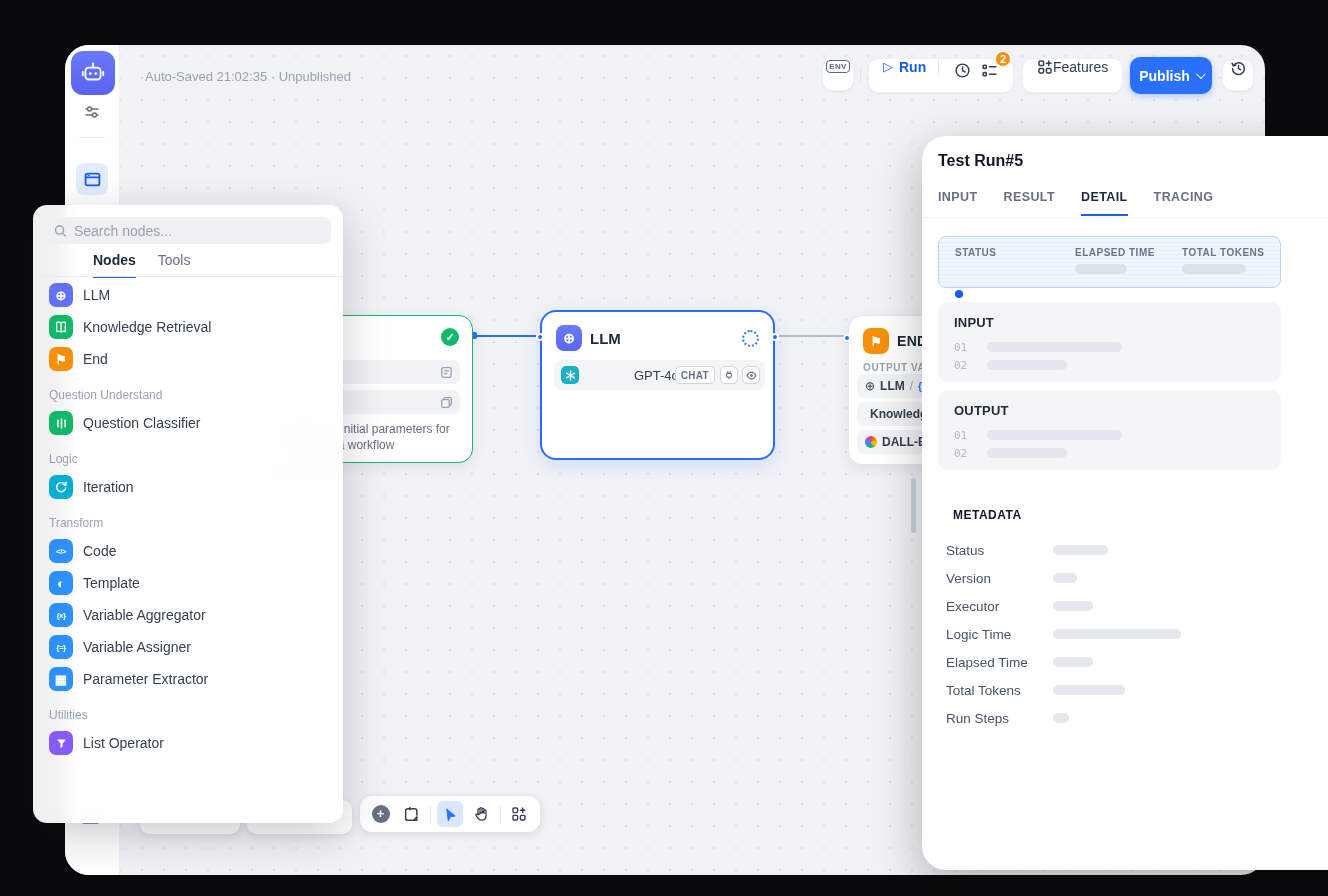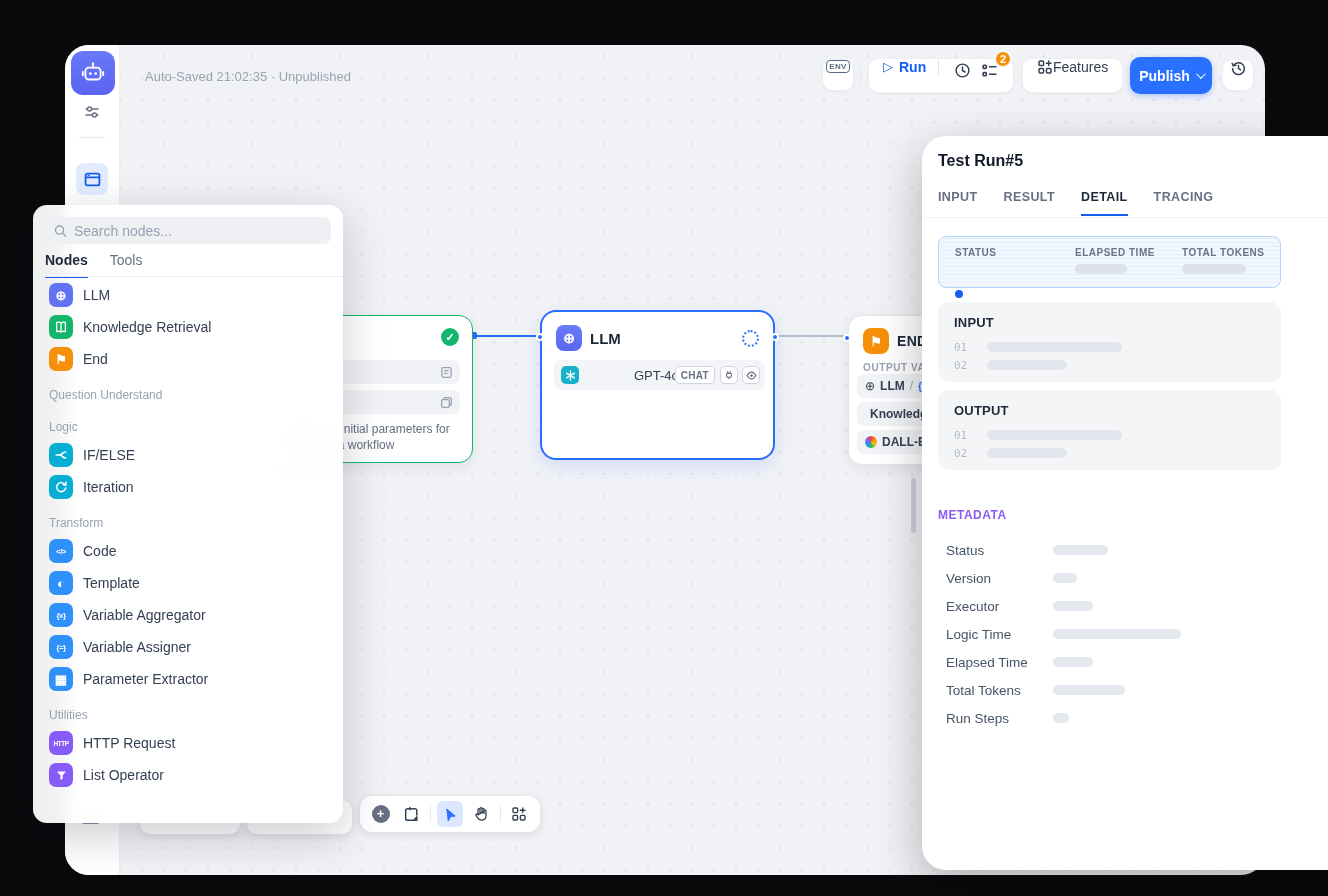--- a/index.html
+++ b/index.html
@@ -106,21 +106,21 @@
   .npanel { position:absolute; left:33px; top:205px; width:310px; height:618px; border-radius:14px;
             background:rgba(255,255,255,.94); backdrop-filter:blur(9px); -webkit-backdrop-filter:blur(9px);
             box-shadow:0 12px 44px rgba(16,24,40,.22); z-index:10; overflow:hidden; }
   .np-search { position:absolute; left:12px; top:12px; width:286px; height:27px; background:#eef0f3; border-radius:8px;
                display:flex; align-items:center; padding:0 9px; gap:7px; }
   .np-search input { border:0; outline:0; background:transparent; font-size:14px; color:#354052; width:100%;
                      font-family:"Liberation Sans", sans-serif; }
   .np-search input::placeholder { color:#98a2b3; }
   .np-tabs { position:absolute; left:12px; top:47px; display:flex; gap:22px; }
   .np-tab { font-size:14px; color:#676f83; padding-bottom:8px; }
-  .np-tab.active { color:#1d2939; font-weight:700; border-bottom:2px solid #155eef; }
+  .np-tab.active { color:#1d2939; font-weight:700; border-bottom:2px solid #155eef;margin-left:48px; }
   .np-tabline { position:absolute; left:0; top:71px; width:100%; height:1px; background:#eaecf0; }
   .np-list { position:absolute; left:0; top:74px; width:100%; }
   .np-group-h { padding:13px 16px 5px; font-size:12px; color:#98a2b3; }
   .np-item { height:32px; display:flex; align-items:center; padding:0 16px; gap:10px; }
   .np-glyph { width:24px; height:24px; border-radius:7px; color:#fff; display:flex; align-items:center; justify-content:center;
               font-weight:700; flex:0 0 24px; }
   .np-label { font-size:14px; color:#354052; }
 
   
   .rpanel { position:absolute; left:922px; top:136px; width:453px; height:734px; background:#fff; border-radius:24px;
@@ -139,21 +139,21 @@
   .sc-label { font-size:10px; font-weight:600; letter-spacing:.5px; color:#697586; }
   .sc-val { margin-top:6px; display:flex; align-items:center; gap:6px; }
   .run-dot { width:8px; height:8px; border-radius:50%; background:#155eef; }
   .run-text { font-size:13px; font-weight:700; color:#155eef; letter-spacing:.3px;margin-top:44px; }
   .skel { background:#dde1e9; border-radius:5px; height:10px; }
   .io-card { position:absolute; left:16px; width:343px; height:80px; background:#f4f5f7; border-radius:10px; }
   .io-label { position:absolute; left:16px; top:13px; font-size:13px; font-weight:700; color:#1d2939; letter-spacing:.2px; }
   .io-lines { position:absolute; left:16px; top:36px; }
   .io-line { display:flex; align-items:center; gap:20px; height:18px; }
   .io-num { font-family:"DejaVu Sans Mono", monospace; font-size:11px; color:#b4bbc7; }
-  .meta-label { position:absolute; left:16px; top:372px; font-size:12px; font-weight:600; letter-spacing:.5px; color:#8b5cf6; }
+  .meta-label { position:absolute; left:31px; top:372px; font-size:12px; font-weight:600; letter-spacing:.5px; color:#0f172a; }
   .meta-rows { position:absolute; left:24px; top:400px; width:320px; }
   .meta-row { display:flex; align-items:center; height:28px; }
   .meta-key { width:107px; font-size:13.5px; color:#475467; }
 
   .icbox { display:flex; align-items:center; justify-content:center; }
 </style>
 </head>
 <body>
 
 <div class="stage">
@@ -405,31 +405,31 @@
               <line x1="8" y1="3.6" x2="8" y2="13.4"></line>
             </svg>
           </span>
           <span class="np-label">Knowledge Retrieval</span>
         </div>
         <div class="np-item">
           <span class="np-glyph" style="background: rgb(247, 144, 9); font-size: 13px;">⚑</span>
           <span class="np-label">End</span>
         </div>
         <div class="np-group-h">Question Understand</div>
-        <div class="np-group-h">Logic</div>
-        <div class="np-item">
-          <span class="np-glyph" style="background: rgb(6, 174, 212);">
-            <svg width="14" height="14" viewBox="0 0 16 16" fill="none" stroke="#fff" stroke-width="1.8" stroke-linecap="round">
-              <path d="M2.5 8h4"></path>
-              <path d="M6.5 8c3.2 0 2.8-3.4 7-3.4"></path>
-              <path d="M6.5 8c3.2 0 2.8 3.4 7 3.4"></path>
+        <div class="np-item">
+          <span class="np-glyph" style="background: rgb(18, 183, 106);">
+            <svg width="13" height="13" viewBox="0 0 16 16" stroke="#fff" stroke-width="2" stroke-linecap="round">
+              <line x1="3.5" y1="4" x2="3.5" y2="12"></line>
+              <line x1="8" y1="2.5" x2="8" y2="13.5"></line>
+              <line x1="12.5" y1="4" x2="12.5" y2="12"></line>
             </svg>
           </span>
-          <span class="np-label">IF/ELSE</span>
-        </div>
+          <span class="np-label">Question Classifier</span>
+        </div>
+        <div class="np-group-h">Logic</div>
         <div class="np-item">
           <span class="np-glyph" style="background: rgb(6, 174, 212);">
             <svg width="14" height="14" viewBox="0 0 16 16" fill="none" stroke="#fff" stroke-width="1.7" stroke-linecap="round">
               <path d="M12.8 5.6A5.2 5.2 0 1 0 13.4 9"></path>
               <polyline points="13.8 2.6 13.4 5.8 10.4 5.2" fill="none"></polyline>
             </svg>
           </span>
           <span class="np-label">Iteration</span>
         </div>
         <div class="np-group-h">Transform</div>
@@ -447,24 +447,20 @@
         </div>
         <div class="np-item">
           <span class="np-glyph" style="background: rgb(46, 144, 250); font-size: 8px; letter-spacing: -0.5px;">{=}</span>
           <span class="np-label">Variable Assigner</span>
         </div>
         <div class="np-item">
           <span class="np-glyph" style="background: rgb(46, 144, 250); font-size: 13px;">▦</span>
           <span class="np-label">Parameter Extractor</span>
         </div>
         <div class="np-group-h">Utilities</div>
-        <div class="np-item">
-          <span class="np-glyph" style="background: rgb(135, 91, 247); font-size: 6.5px; letter-spacing: -0.5px;">HTTP</span>
-          <span class="np-label">HTTP Request</span>
-        </div>
         <div class="np-item">
           <span class="np-glyph" style="background: rgb(135, 91, 247);">
             <svg width="13" height="13" viewBox="0 0 16 16">
               <path d="M2.5 3h11L9.3 8v4l-2.6 1.4V8z" fill="#fff"></path>
             </svg>
           </span>
           <span class="np-label">List Operator</span>
         </div>
       </div>
   </div>

